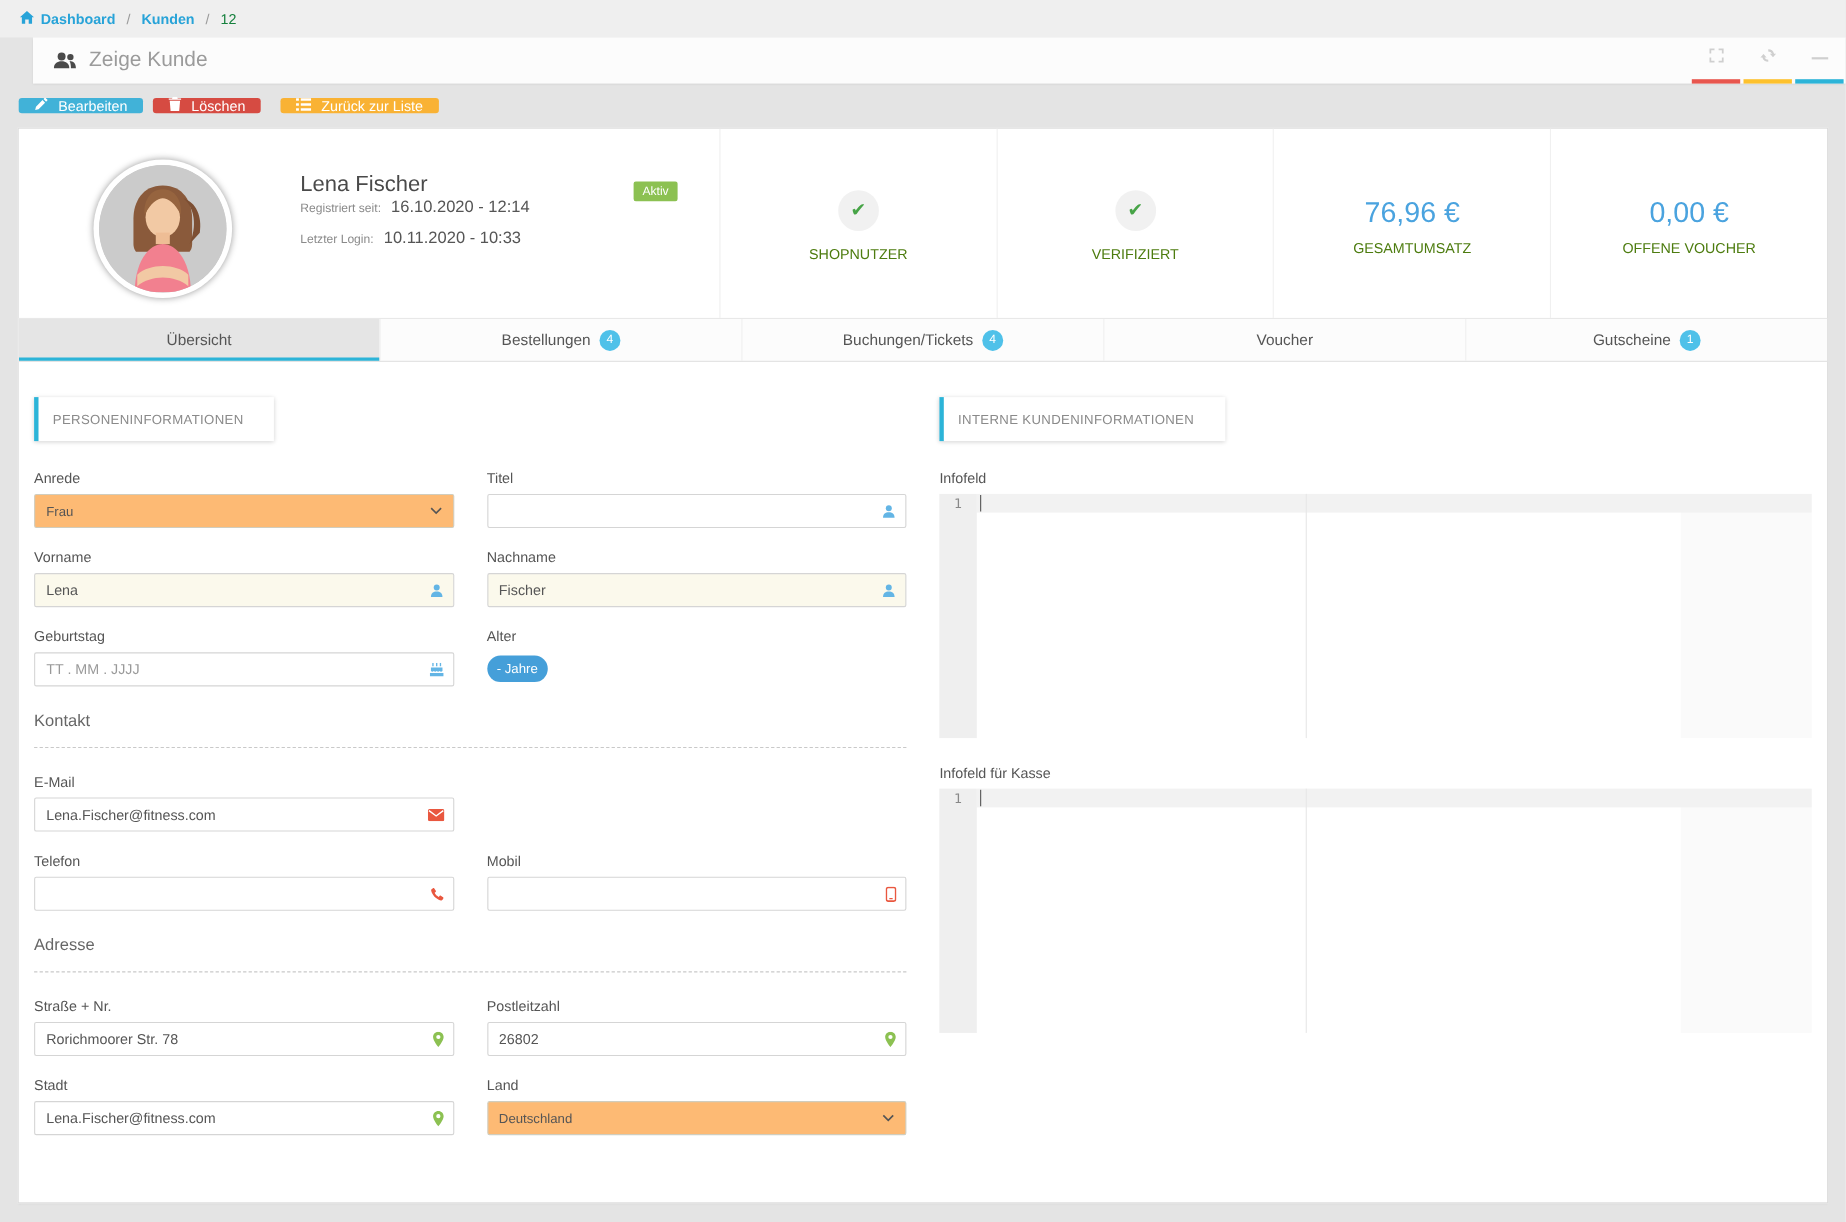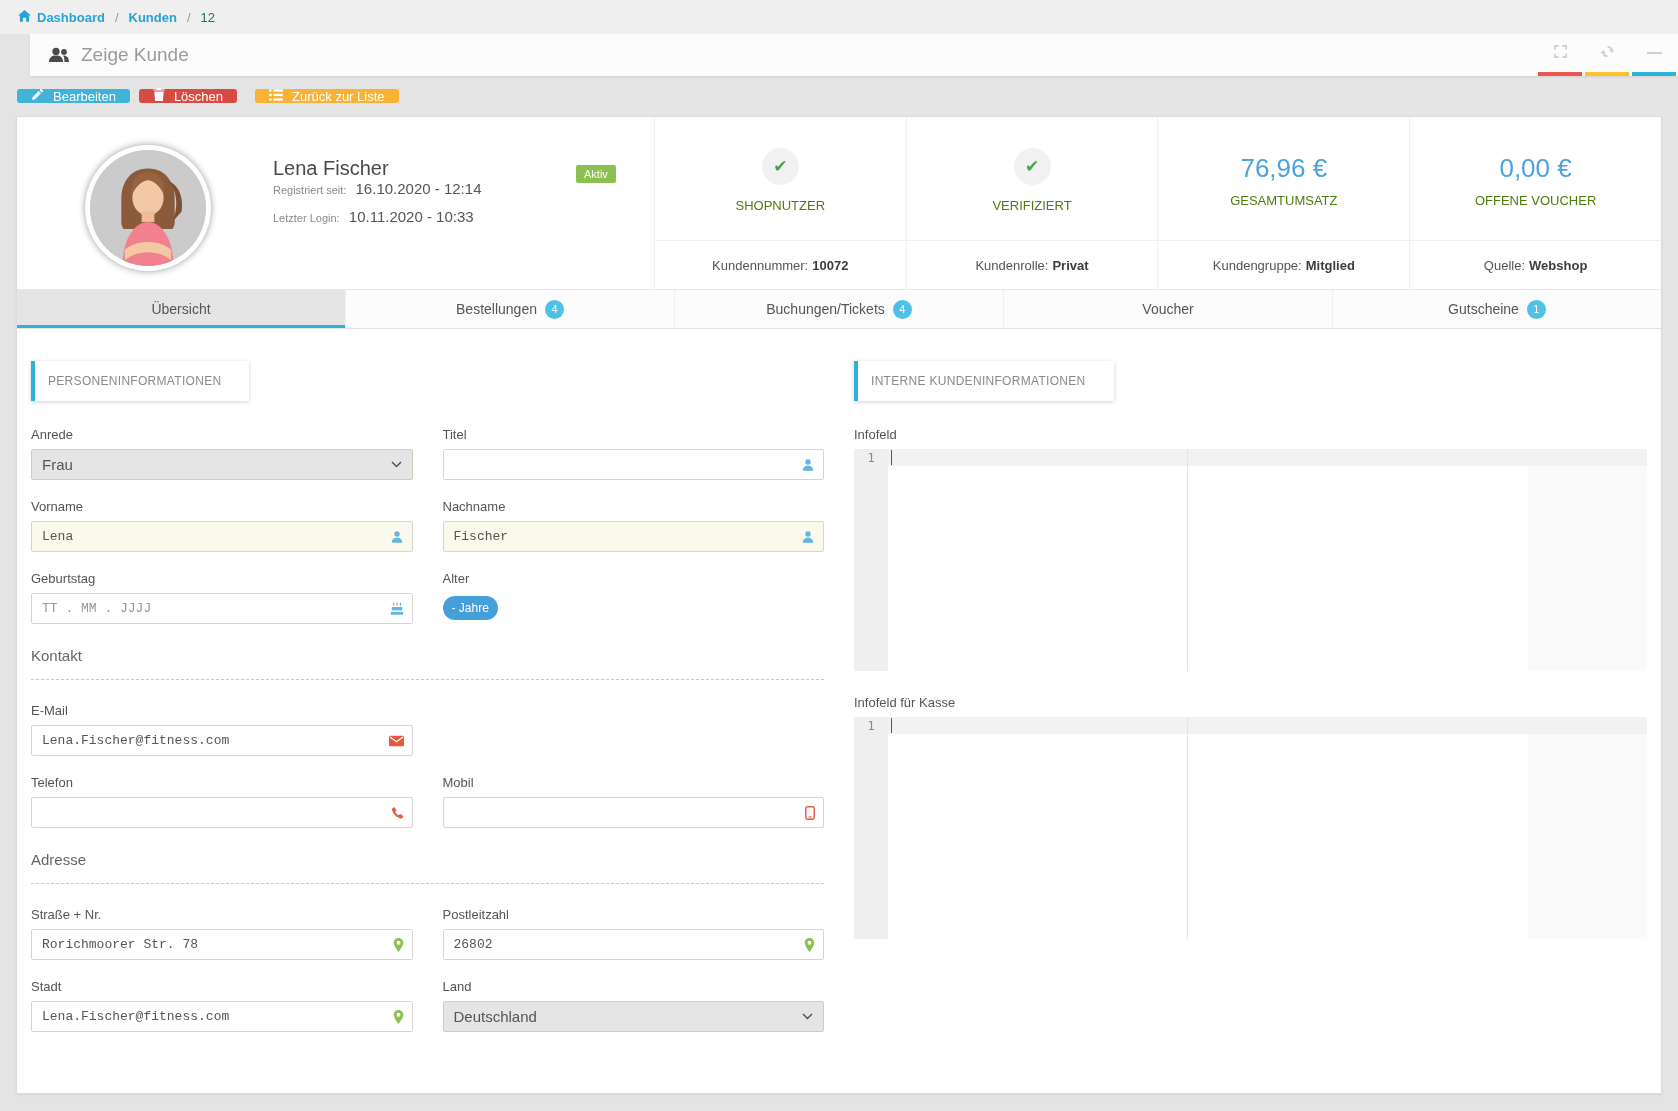--- a/index.html
+++ b/index.html
@@ -77,30 +77,30 @@
   .panel { flex:1; min-width:0; }
   .panel-title { display:inline-block; background:#fff; border-left:4px solid #2cb4d8;
     box-shadow:0 1px 4px rgba(0,0,0,.18); padding:13px 28px 13px 13px; font-size:12px;
     color:#8a8a8a; margin-bottom:26px; letter-spacing:.3px; }
   .row { display:flex; gap:30px; width:100%; }
   .field { flex:1; margin-bottom:19px; min-width:0; }
   .field.half { flex:0 0 calc(50% - 15px); }
   .flabel { display:block; font-size:13px; color:#555; margin-bottom:7px; }
   .inputbox { position:relative; }
   .inputbox input { width:100%; height:31px; border:1px solid #d5d5d5; border-radius:2px;
-    padding:0 32px 0 10px; font-size:13px; color:#555; background:#fff; font-family:Liberation Mono, monospace; outline:none; }
+    padding:0 32px 0 10px; font-size:13px; color:#555; background:#fff; font-family:Liberation Sans, sans-serif; outline:none; }
   .inputbox input::placeholder { color:#999; opacity:1; }
   .inputbox.cream input { background:#fbf9ec; }
   .r-icon { position:absolute; right:9px; top:50%; transform:translateY(-50%); display:flex; }
   .icon-person { color:#63b5e5; } .icon-cake { color:#63b5e5; }
   .icon-phone { color:#e9573f; } .icon-mobile { color:#e9573f; }
   .icon-pin { color:#8cc152; }
   .selectbox { position:relative; height:31px; border:1px solid #d0cdbe; border-radius:2px;
-    background:#e5e5e5; display:flex; align-items:center; padding:0 28px 0 10px;
-    font-size:15px; color:#555; cursor:pointer; }
+    background:#fdba74; display:flex; align-items:center; padding:0 28px 0 10px;
+    font-size:12px; color:#555; cursor:pointer; }
   .selectbox .chev { position:absolute; right:10px; color:#555; display:flex; }
   .section-heading { width:100%; font-size:15px; color:#666; padding:4px 0 15px;
     border-bottom:1px dashed #c9c9c9; margin-bottom:23px; }
   .age-badge { display:inline-block; background:#459fd9; color:#fff; font-size:12px;
     padding:5px 9px; border-radius:12px; margin-top:3px; }
   
   .editor { position:relative; height:222px; background:#fafafa; margin-bottom:24px;
     font-family:"DejaVu Sans Mono","Liberation Mono",monospace; cursor:text; }
   .ed-white { position:absolute; left:34px; right:15%; top:0; bottom:0; background:#fff; z-index:0; }
   .ed-activeline { position:absolute; left:34px; right:0; top:0; height:17px; background:#f2f2f2; z-index:1; }
@@ -228,38 +228,20 @@
         </div>
         <div class="stat-cell">
           <div class="stat-amount">76,96 €</div>
           <div class="stat-label">GESAMTUMSATZ</div>
         </div>
         <div class="stat-cell">
           <div class="stat-amount">0,00 €</div>
           <div class="stat-label">OFFENE VOUCHER</div>
         </div>
       </div>
-      <div class="stats-bottom">
-        <div class="meta-cell">
-          <span>Kundennummer:</span>
-          <span class="meta-value">10072</span>
-        </div>
-        <div class="meta-cell">
-          <span>Kundenrolle:</span>
-          <span class="meta-value">Privat</span>
-        </div>
-        <div class="meta-cell">
-          <span>Kundengruppe:</span>
-          <span class="meta-value">Mitglied</span>
-        </div>
-        <div class="meta-cell">
-          <span>Quelle:</span>
-          <span class="meta-value">Webshop</span>
-        </div>
-      </div>
     </div>
   </div>
 
   <div class="tabs">
     <div class="tab active">
       <span>Übersicht</span>
     </div>
     <div class="tab">
       <span>Bestellungen</span>
       <span class="tab-badge">4</span>

